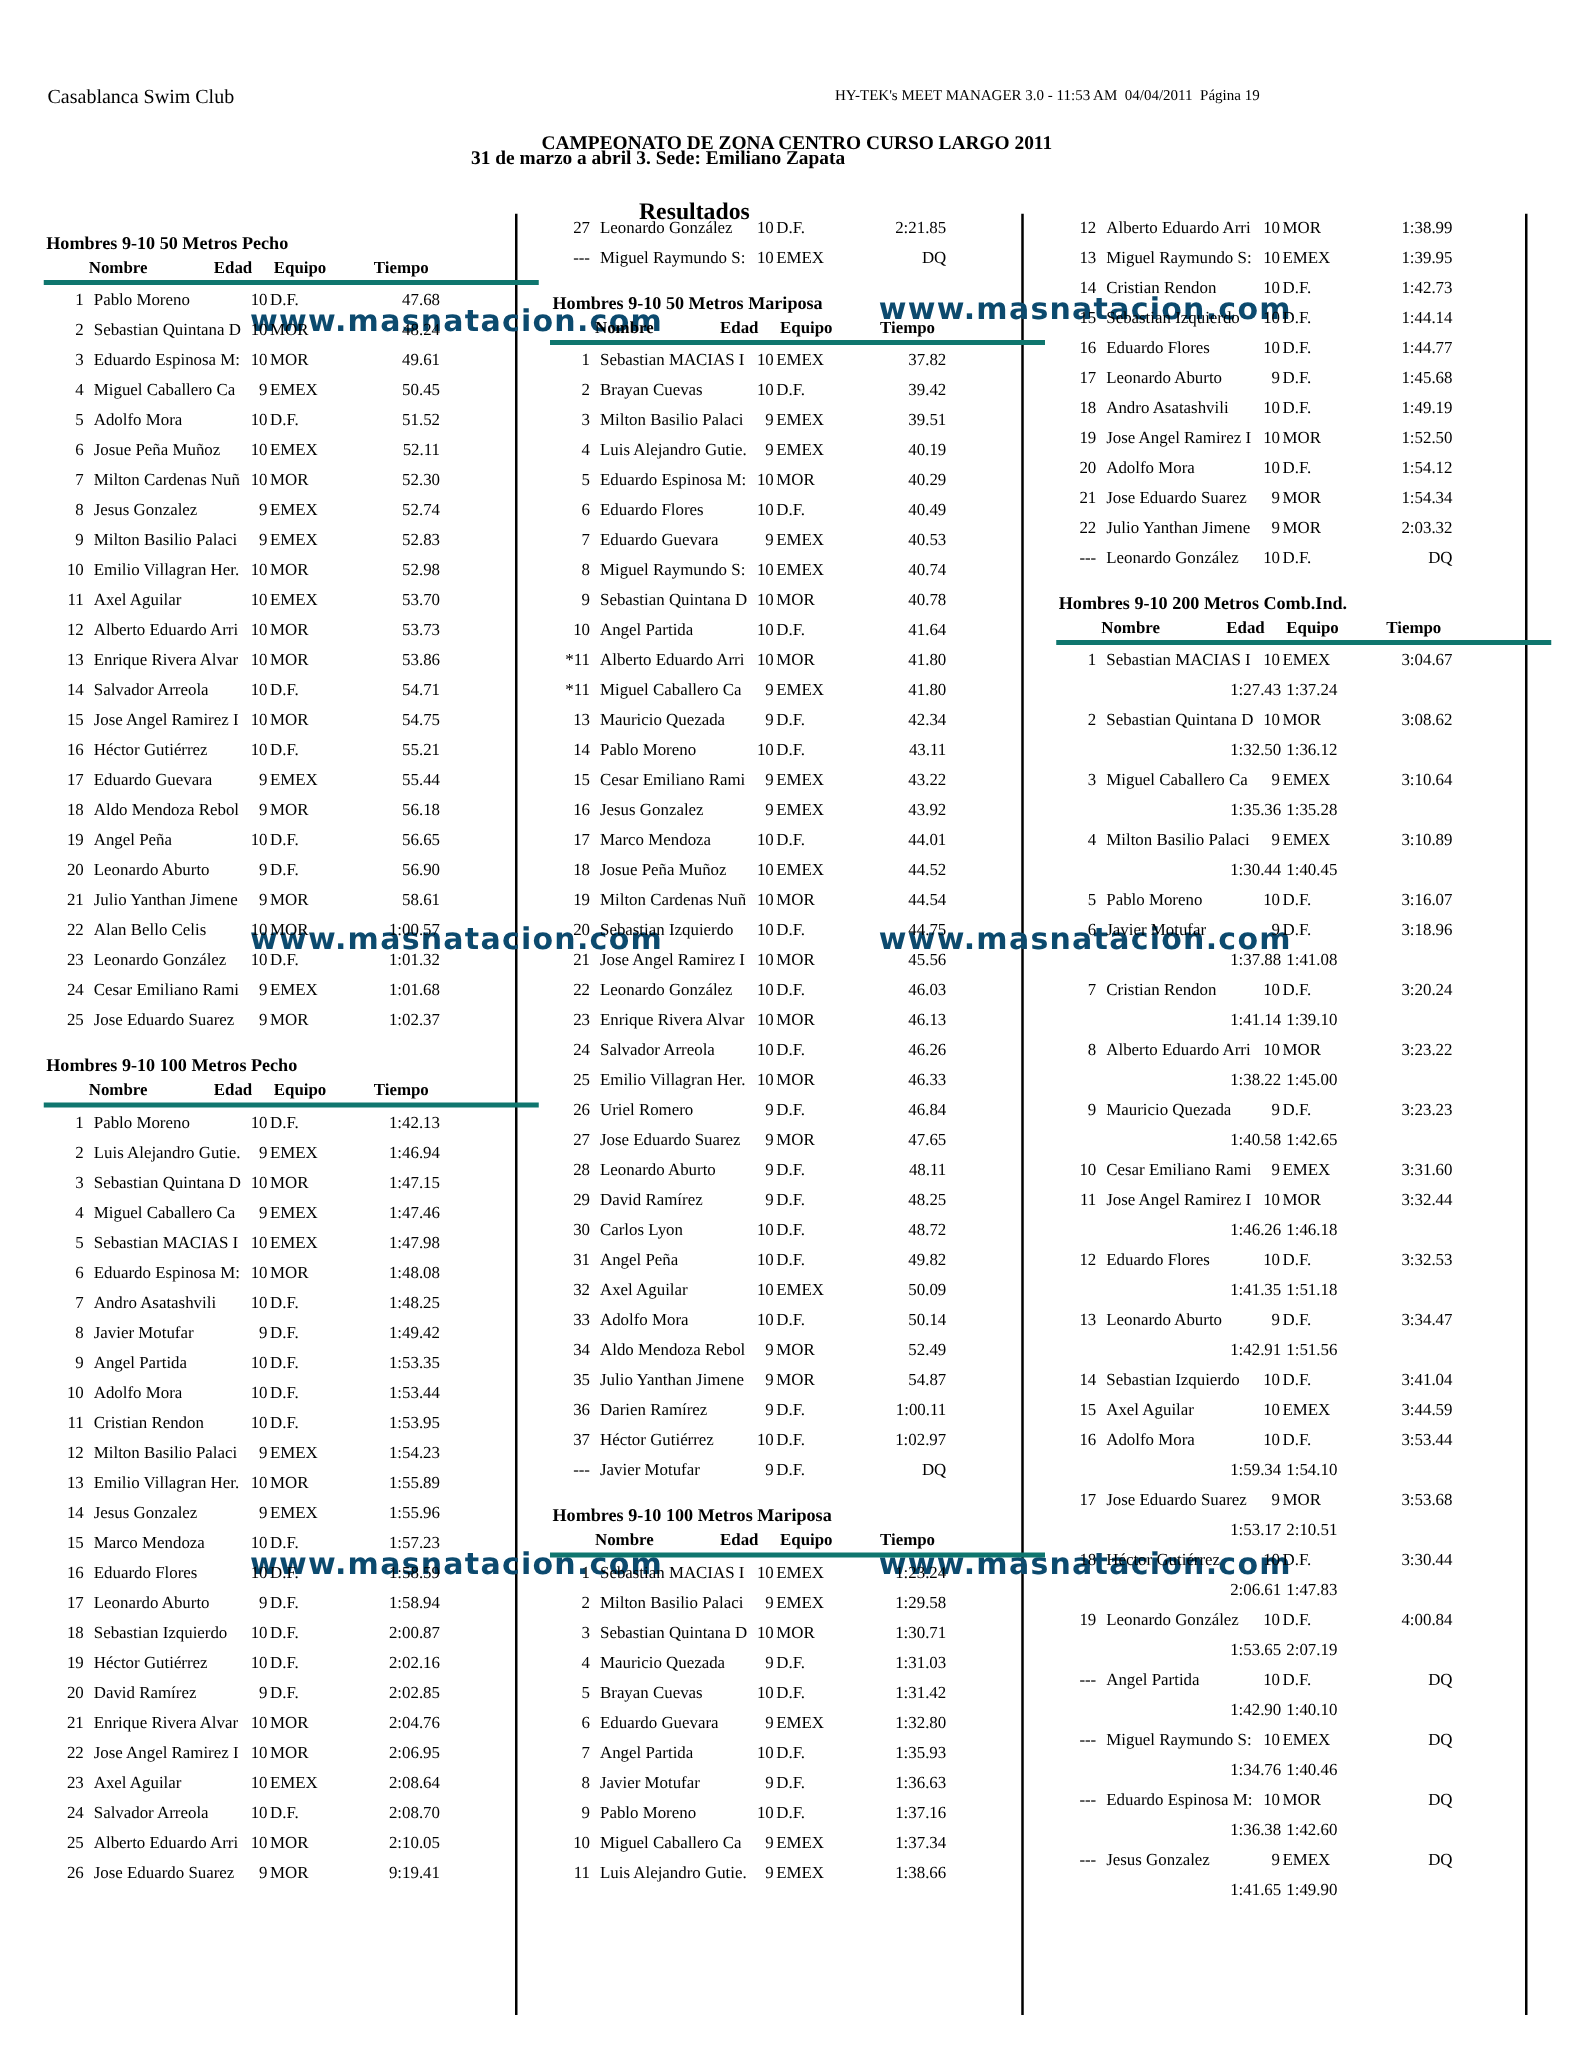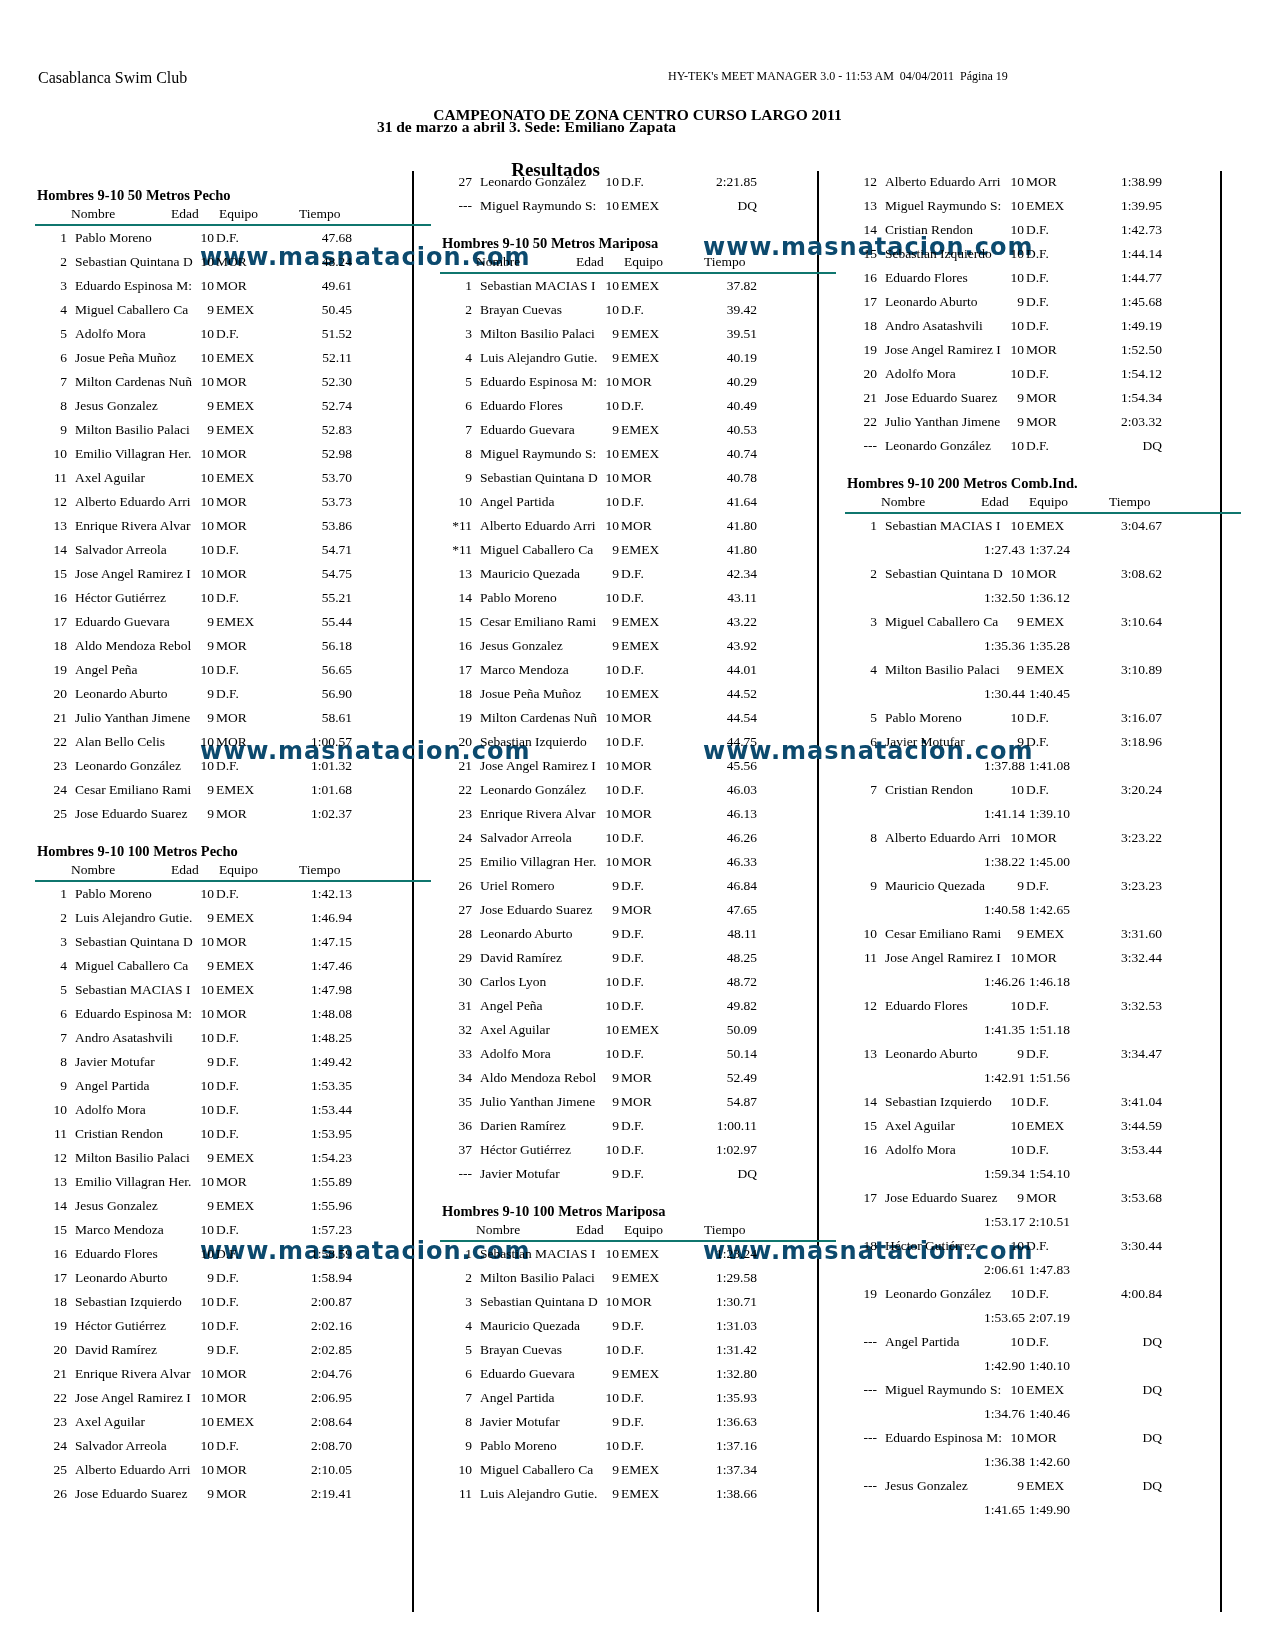--- a/index.html
+++ b/index.html
@@ -8,21 +8,21 @@
   .hdr-right { position:absolute; left:668px; top:69px; font-size:12px; white-space:pre; }
   .title1 { position:absolute; left:0; width:1275px; top:95px; text-align:center; font-size:15.5px; font-weight:bold;margin-top:11px; }
   .title2 { position:absolute; left:0; width:1053px; top:118px; text-align:center; font-size:15.5px; font-weight:bold; }
   .title3 { position:absolute; left:0; width:1111px; top:142px; text-align:center; font-size:19px; font-weight:bold;margin-top:17px; }
   .vline { position:absolute; top:171px; width:2px; height:1441px; background:#000; }
   .col { position:absolute; width:384px; }
   .col1 { left:37px; top:184px; }
   .col2 { left:442px; top:170px; }
   .col3 { left:847px; top:170px; }
   .evt-title { font-weight:bold; font-size:14.5px; height:22px; line-height:22px; white-space:nowrap; }
-  .thead { position:relative; height:18px; font-weight:normal; font-size:13.5px; border-bottom:2px solid #0f766e; margin-left:-2px; margin-right:-10px; }
+  .thead { position:relative; height:18px; font-weight:bold; font-size:13.5px; border-bottom:4px solid #0f766e; margin-left:-2px; margin-right:-10px; }
   .thead span { position:absolute; top:0; }
   .row { position:relative; height:24px; font-size:13.5px; white-space:nowrap; }
   .row span { position:absolute; top:4px; }
   .place { width:30px; text-align:right; left:0; }
   .name { left:38px; width:124px; overflow:hidden; }
   .age { left:155px; width:22px; text-align:right; }
   .team { left:179px; }
   .time { left:245px; width:70px; text-align:right; }
   .split1 { left:118px; width:60px; text-align:right; }
   .split2 { left:182px; }
@@ -413,21 +413,21 @@
       <span class="name">Alberto Eduardo Arri</span>
       <span class="age">10</span>
       <span class="team">MOR</span>
       <span class="time">2:10.05</span>
     </div>
     <div class="row">
       <span class="place">26</span>
       <span class="name">Jose Eduardo Suarez</span>
       <span class="age">9</span>
       <span class="team">MOR</span>
-      <span class="time">2:19.41</span>
+      <span class="time">9:19.41</span>
     </div>
   </div>
 <div id="col2" class="col col2">
     <div class="row">
       <span class="place">27</span>
       <span class="name">Leonardo González</span>
       <span class="age">10</span>
       <span class="team">D.F.</span>
       <span class="time">2:21.85</span>
     </div>

